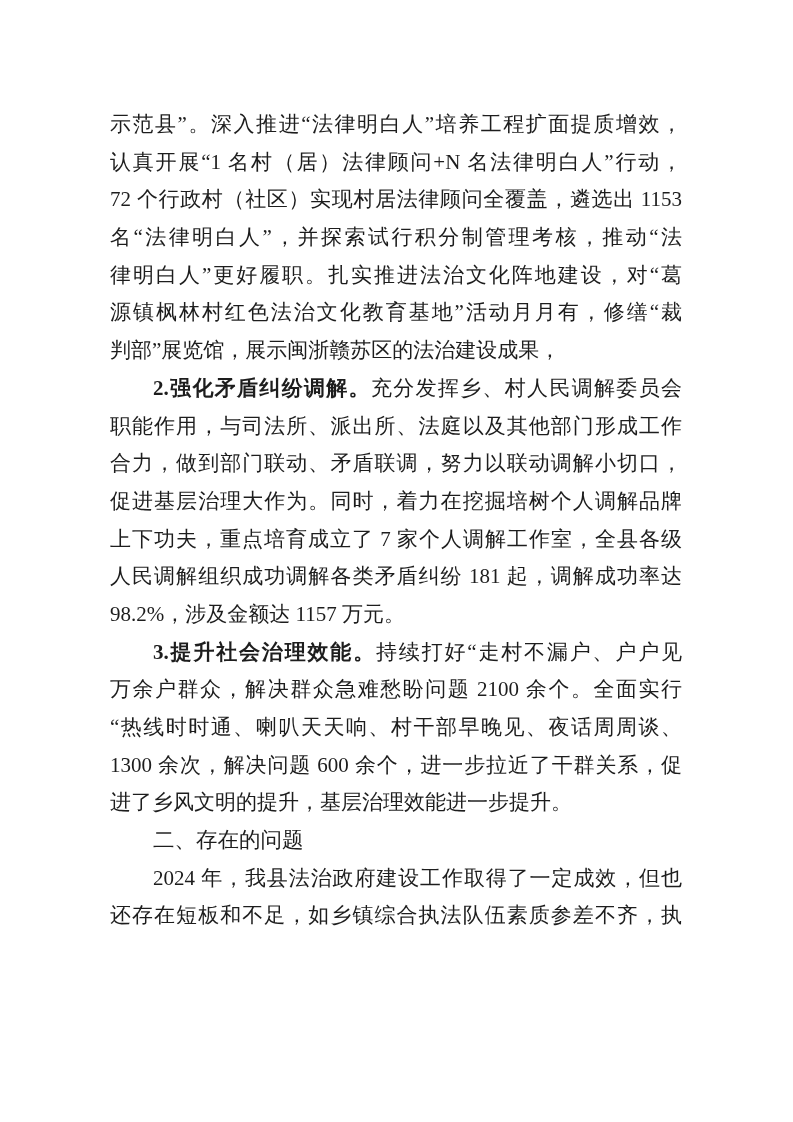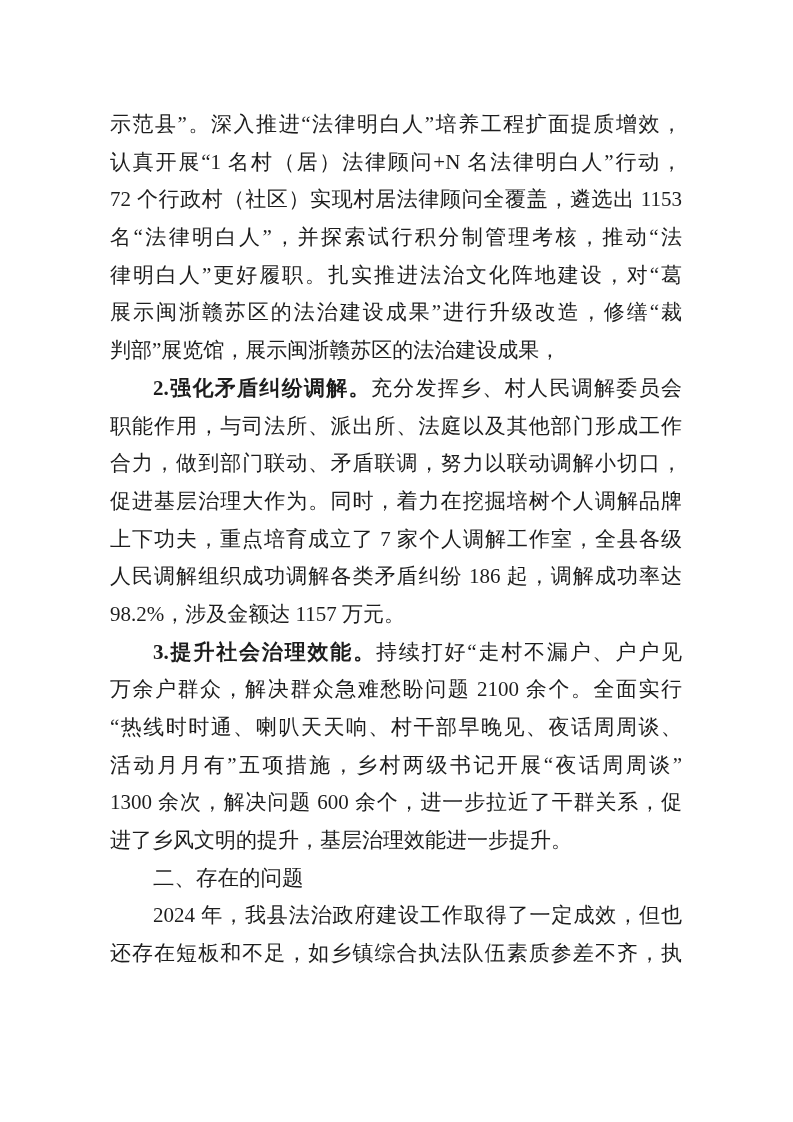--- a/index.html
+++ b/index.html
@@ -50,35 +50,34 @@
 <body>
 
 <div class="page">
   <div class="text-block">
 
     <div class="line fill"><span>示范县”。深入推进“法律明白人”培养工程扩面提质增效，</span></div>
     <div class="line fill"><span>认真开展“1 名村（居）法律顾问+N 名法律明白人”行动，</span></div>
     <div class="line fill"><span>72 个行政村（社区）实现村居法律顾问全覆盖，遴选出 1153</span></div>
     <div class="line fill"><span>名“法律明白人”，并探索试行积分制管理考核，推动“法</span></div>
     <div class="line fill"><span>律明白人”更好履职。扎实推进法治文化阵地建设，对“葛</span></div>
-    <div class="line fill"><span>展示闽浙赣苏区的法治建设成果”进行升级改造，修缮“裁</span></div>
+    <div class="line fill"><span>源镇枫林村红色法治文化教育基地”活动月月有，修缮“裁</span></div>
     <div class="line"><span>判部”展览馆，展示闽浙赣苏区的法治建设成果，</span></div>
 
     <div class="line fill indent"><span class="lead">2.强化矛盾纠纷调解。</span><span>充分发挥乡、村人民调解委员会</span></div>
     <div class="line fill"><span>职能作用，与司法所、派出所、法庭以及其他部门形成工作</span></div>
     <div class="line fill"><span>合力，做到部门联动、矛盾联调，努力以联动调解小切口，</span></div>
     <div class="line fill"><span>促进基层治理大作为。同时，着力在挖掘培树个人调解品牌</span></div>
     <div class="line fill"><span>上下功夫，重点培育成立了 7 家个人调解工作室，全县各级</span></div>
-    <div class="line fill"><span>人民调解组织成功调解各类矛盾纠纷 186 起，调解成功率达</span></div>
+    <div class="line fill"><span>人民调解组织成功调解各类矛盾纠纷 181 起，调解成功率达</span></div>
     <div class="line"><span>98.2%，涉及金额达 1157 万元。</span></div>
 
     <div class="line fill indent"><span class="lead">3.提升社会治理效能。</span><span>持续打好“走村不漏户、户户见</span></div>
     <div class="line fill"><span>万余户群众，解决群众急难愁盼问题 2100 余个。全面实行</span></div>
     <div class="line fill"><span>“热线时时通、喇叭天天响、村干部早晚见、夜话周周谈、</span></div>
-    <div class="line fill"><span>活动月月有”五项措施，乡村两级书记开展“夜话周周谈”</span></div>
     <div class="line fill"><span>1300 余次，解决问题 600 余个，进一步拉近了干群关系，促</span></div>
     <div class="line"><span>进了乡风文明的提升，基层治理效能进一步提升。</span></div>
 
     <div class="line heading indent"><span>二、存在的问题</span></div>
 
     <div class="line fill indent"><span>2024 年，我县法治政府建设工作取得了一定成效，但也</span></div>
     <div class="line fill"><span>还存在短板和不足，如乡镇综合执法队伍素质参差不齐，执</span></div>
 
   </div>
 </div>

